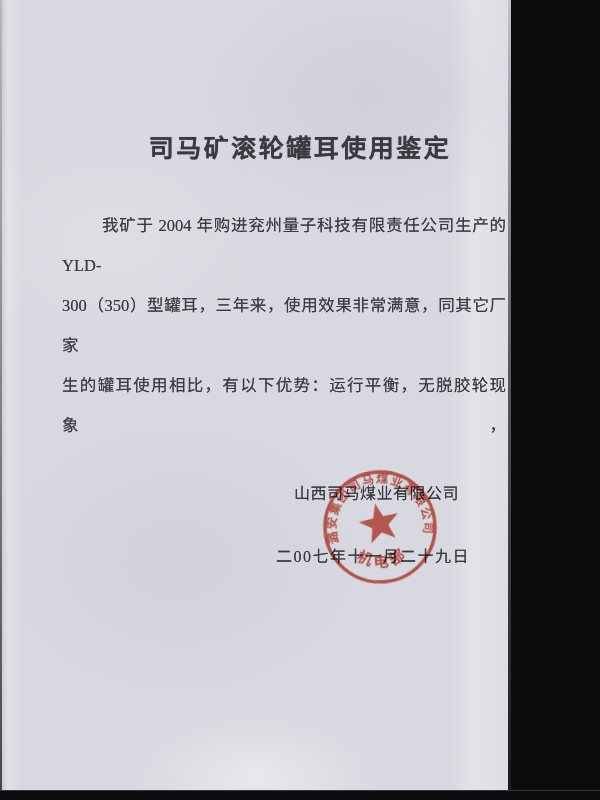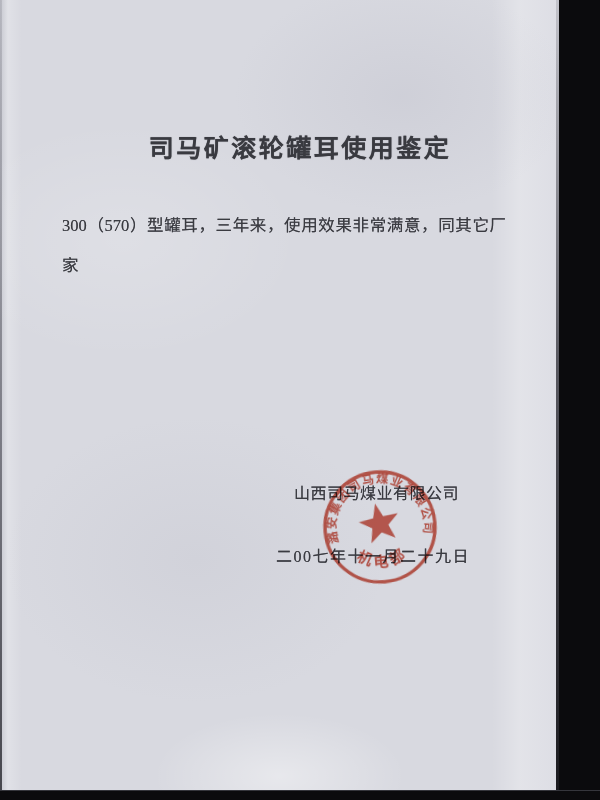--- a/index.html
+++ b/index.html
@@ -2,21 +2,21 @@
 <html lang="zh-CN"><head>
 <meta charset="utf-8">
 <style>
   html, body { margin: 0; padding: 0; }
   body {
     width: 600px; height: 800px; overflow: hidden;
     background: #0b0b0d;
     font-family: "Liberation Serif", "DejaVu Serif", serif;
   }
   .page {
-    position: relative; width: 559px; height: 800px;
+    position: relative; width: 511px; height: 800px;
     background:
       radial-gradient(ellipse 180px 90px at 50% 97%, rgba(255,255,255,0.40), rgba(255,255,255,0) 70%),
       radial-gradient(ellipse 300px 200px at 22% 30%, rgba(255,255,255,0.16), rgba(255,255,255,0) 60%),
       radial-gradient(ellipse 260px 180px at 72% 12%, rgba(150,150,168,0.14), rgba(150,150,168,0) 65%),
       radial-gradient(ellipse 320px 240px at 35% 70%, rgba(148,148,165,0.10), rgba(148,148,165,0) 60%),
       linear-gradient(to right, rgba(120,120,135,0.18) 0px, rgba(255,255,255,0.22) 8px, rgba(255,255,255,0) 22px),
       linear-gradient(to right, rgba(255,255,255,0) 88%, rgba(255,255,255,0.28) 93%, rgba(235,235,242,0.25) 100%),
       #d8d9e0;
     color: #3a3b41;
   }
@@ -74,21 +74,23 @@
   }
 </style>
 </head>
 <body>
 
 <div class="page">
 
   <h1 class="doc-title">司马矿滚轮罐耳使用鉴定</h1>
 
   <div class="doc-body">
-    <p class="bline just">300（570）型罐耳，三年来，使用效果非常满意，同其它厂家</p>
+    <p class="bline just indent">我矿于 2004 年购进兖州量子科技有限责任公司生产的 YLD-</p>
+    <p class="bline just">300（350）型罐耳，三年来，使用效果非常满意，同其它厂家</p>
+    <p class="bline just">生的罐耳使用相比，有以下优势：运行平衡，无脱胶轮现象，</p>
   </div>
 
   <div class="sig-company">山西司马煤业有限公司</div>
   <div class="sig-date">二00七年十一月二十九日</div>
 
   <div class="stamp">
     <svg width="116" height="116" viewBox="0 0 116 116">
       <defs>
         <path id="arcTop" d="M 16.7 73 A 44 44 0 1 1 99.3 73" fill="none"></path>
         <path id="arcBottom" d="M 23.4 78 A 40 40 0 0 0 92.6 78" fill="none"></path>

